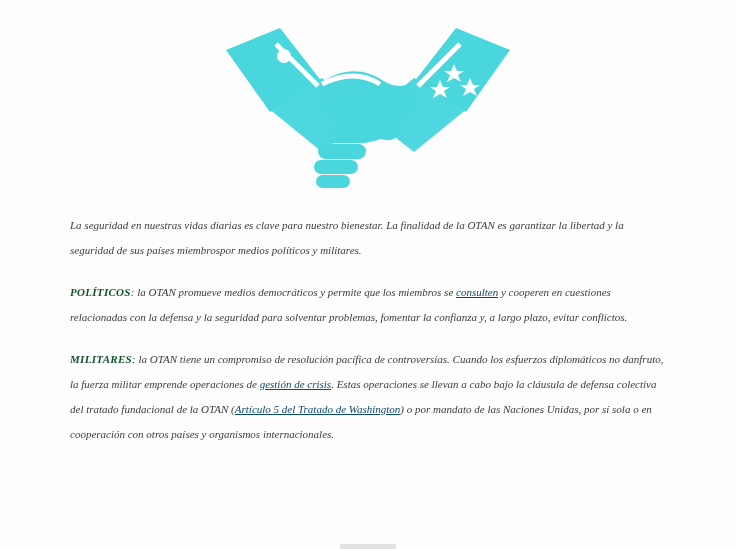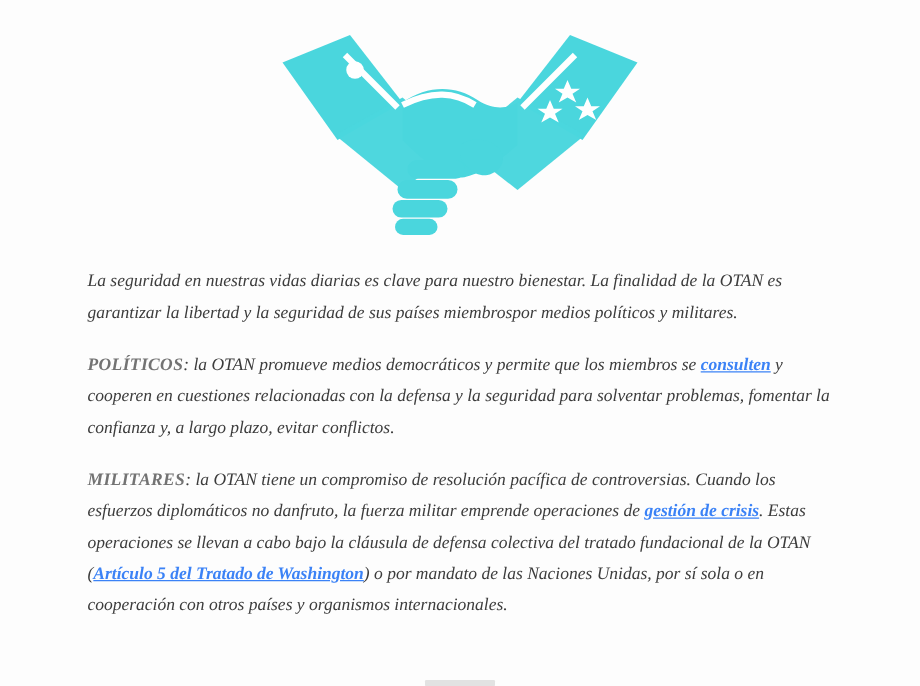--- a/index.html
+++ b/index.html
@@ -31,38 +31,37 @@
   }
   .hero svg {
     display: block;
   }
   .content {
     padding: 8px 70px 0 70px;
     box-sizing: border-box;
   }
   .para {
     font-style: italic;
-    font-size: 14px;
+    font-size: 11px;
     line-height: 25px;
     color: #3c3c3c;
     margin: 0 0 17px 0;
     text-align: left;
   }
   .para .lead {
     font-style: italic;
     font-weight: bold;
     font-variant: small-caps;
     letter-spacing: 0.3px;
-    color: #737373;
+    color: #14532d;
   }
   a.doclink {
-    color: #3b82f6;
+    color: #0c4a6e;
     text-decoration: underline;
     font-style: italic;
-    font-weight: bold;
   }
   .footer-strip {
     position: absolute;
     left: 0;
     bottom: 0;
     width: 100%;
     height: 8px;
     display: flex;
     justify-content: center;
     align-items: flex-end;

